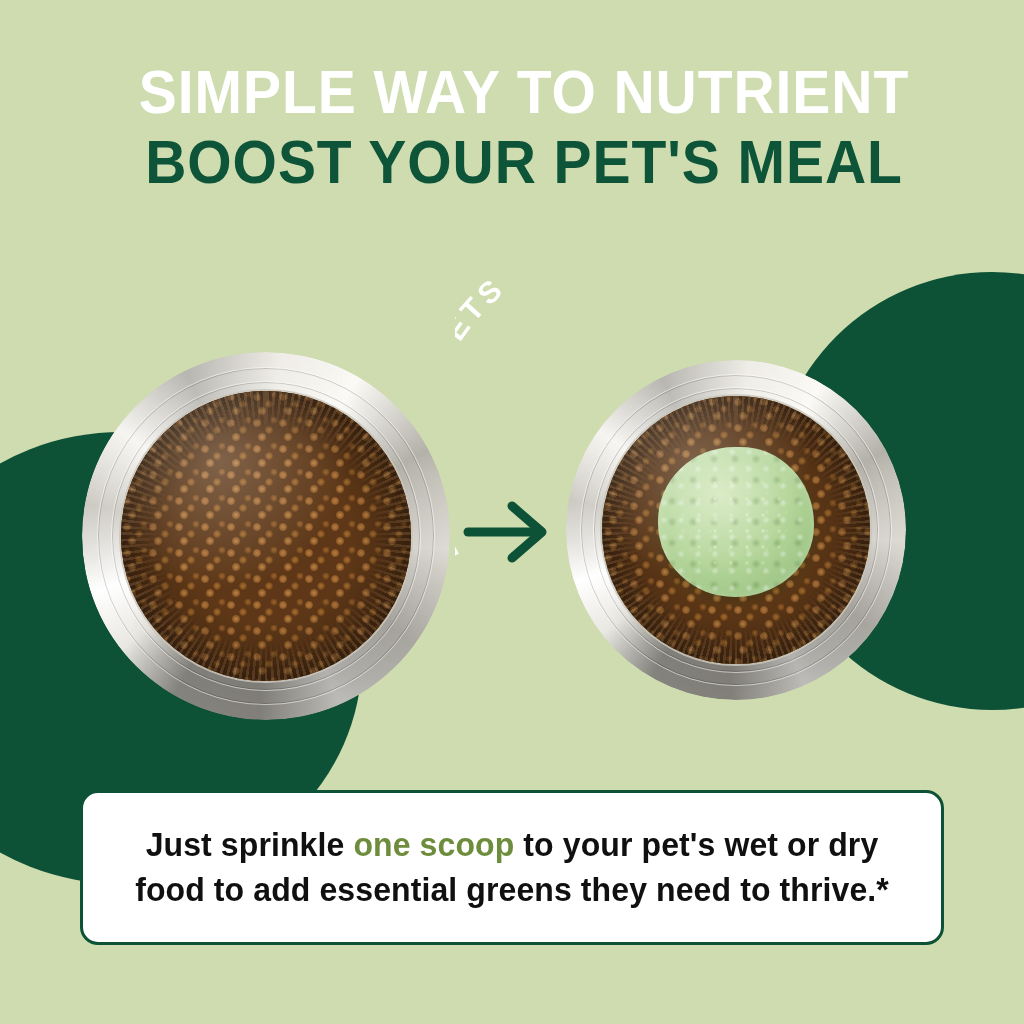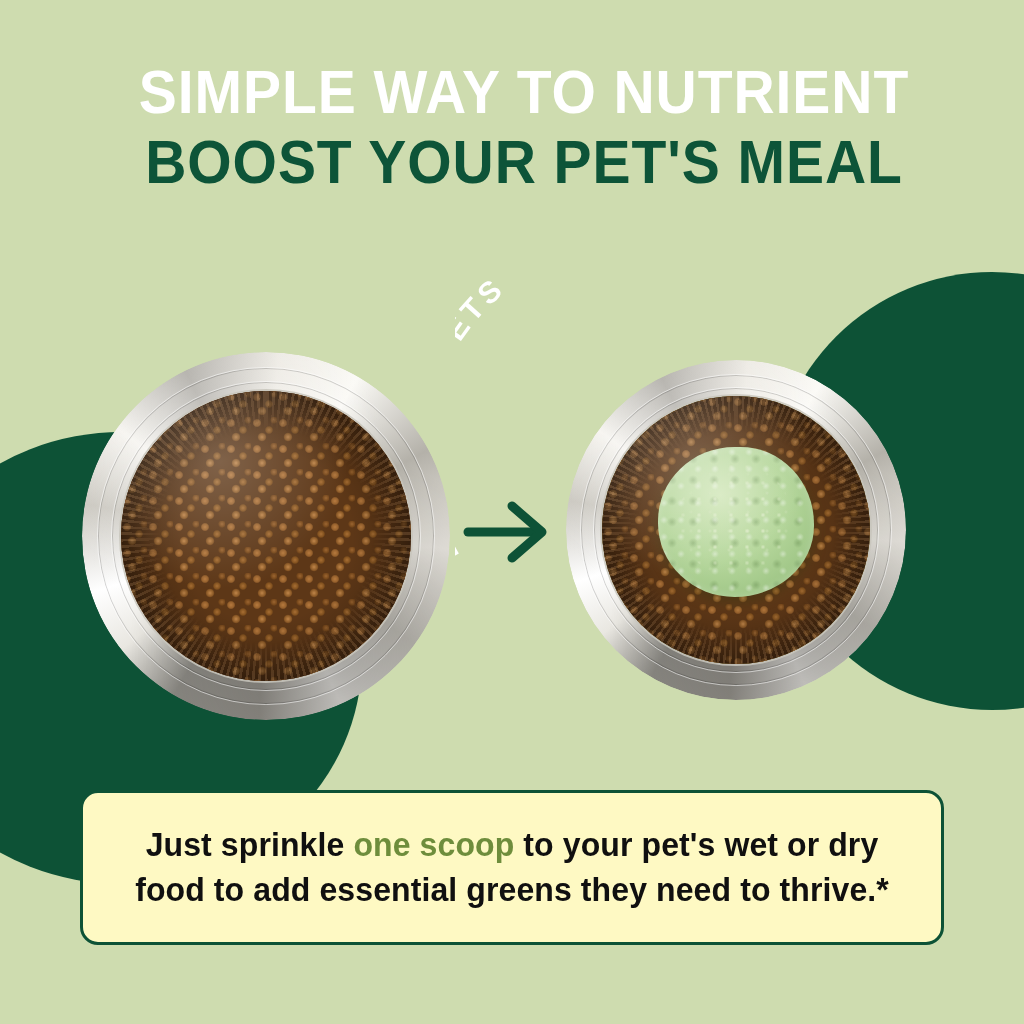--- a/index.html
+++ b/index.html
@@ -221,21 +221,21 @@
     height: 72px;
   }
 
   
   .caption-card {
     position: absolute;
     left: 80px;
     top: 790px;
     width: 864px;
     height: 155px;
-    background: #fef9c3;
+    background: #ffffff;
     border: 3px solid #0d5236;
     border-radius: 18px;
     box-sizing: border-box;
     display: flex;
     align-items: center;
     justify-content: center;
     text-align: center;
   }
   .caption-text {
     font-family: "Liberation Sans Narrow", "Liberation Sans", sans-serif;

